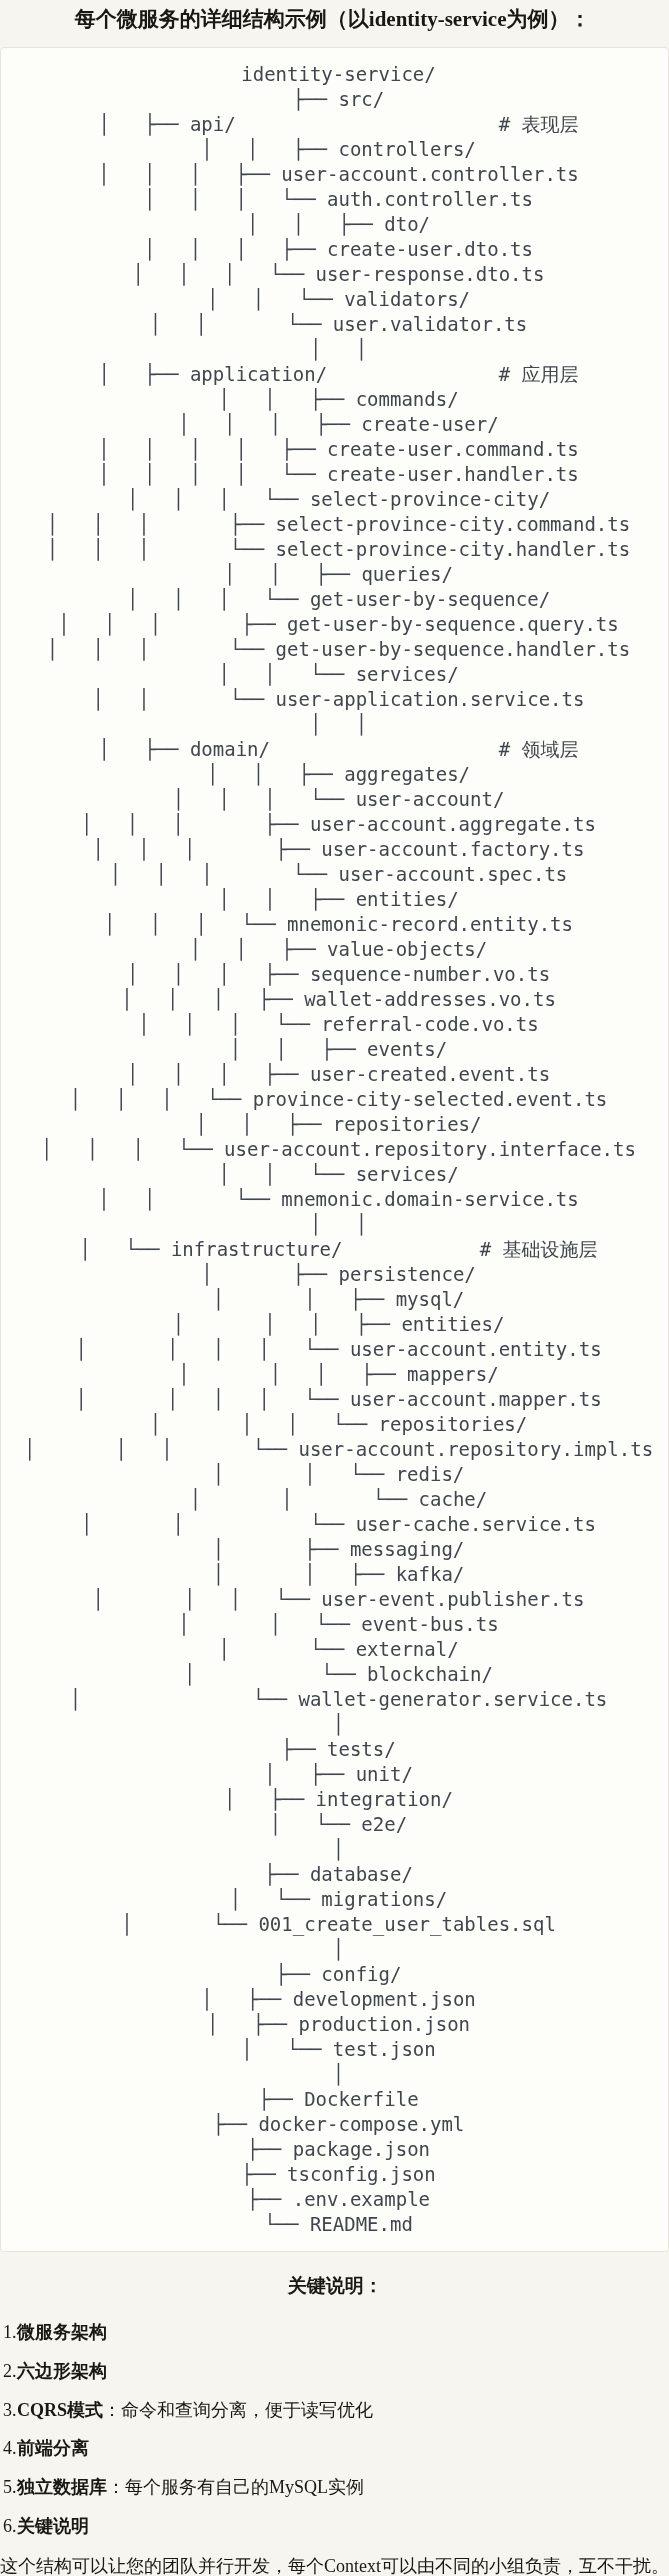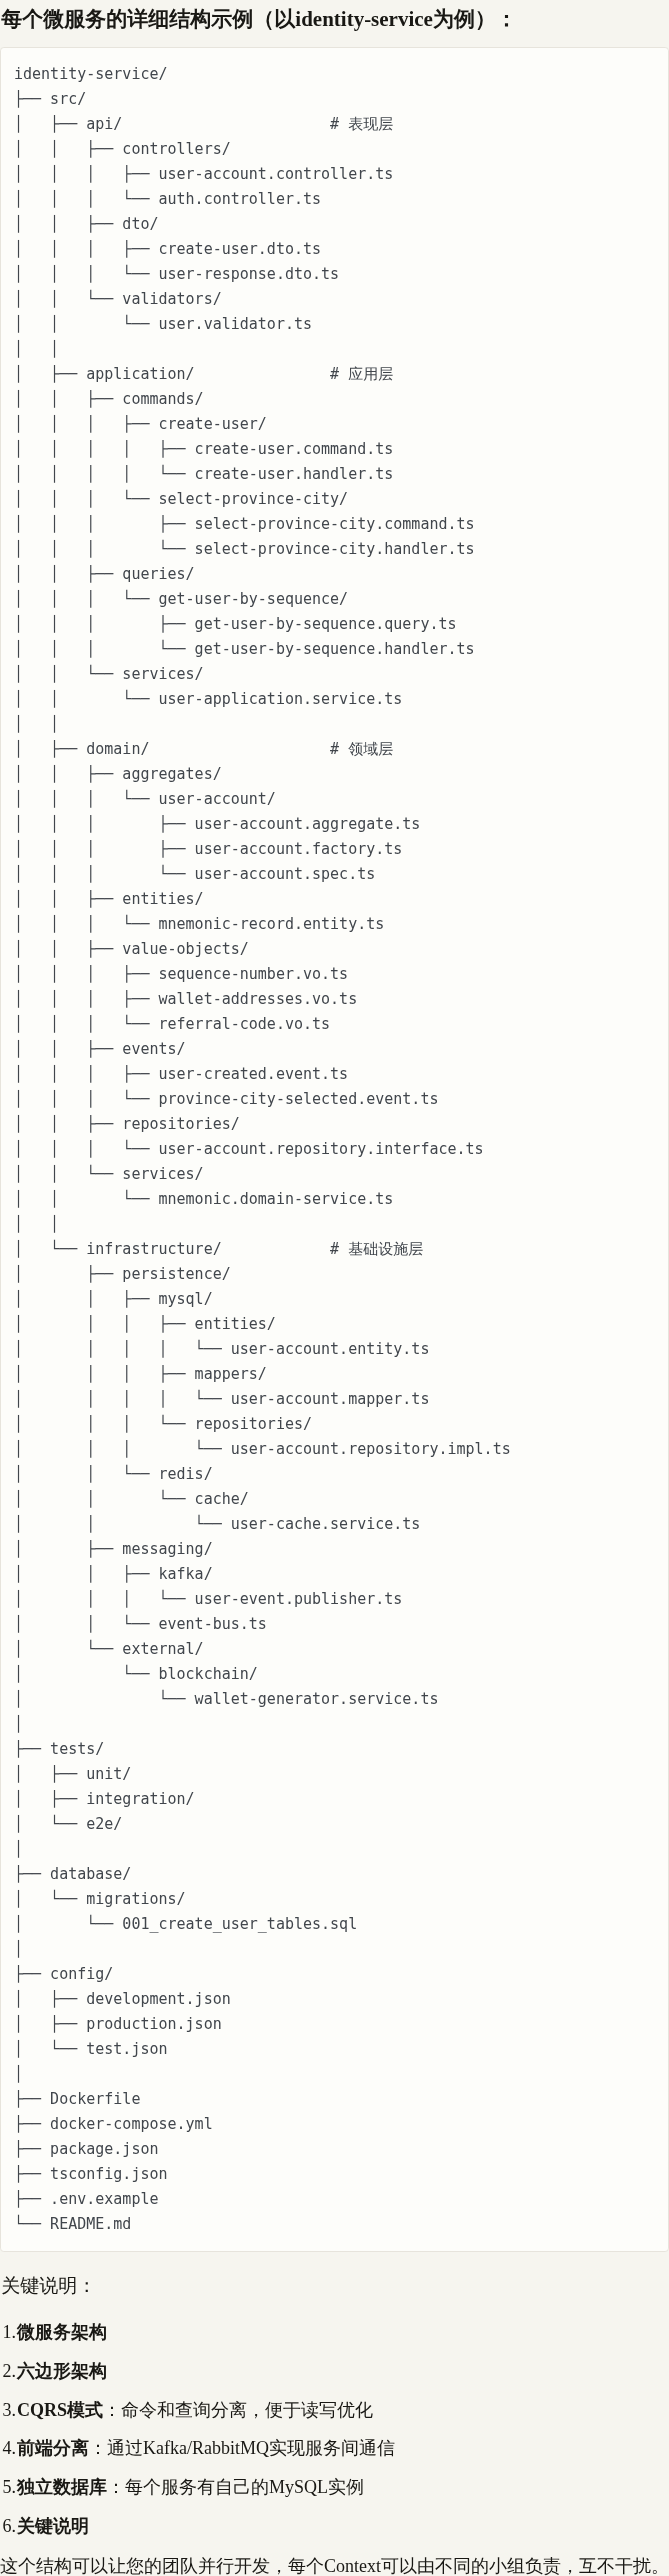--- a/index.html
+++ b/index.html
@@ -1,15 +1,15 @@
 <!DOCTYPE html>
 <html style="font-size:10px"><head>
 <meta charset="utf-8">
 <style>
-  * { box-sizing: border-box; }
+  * { box-sizing: border-box; text-align: center; }
   html { background: #f6f5ef; }
   body {
     width: 669px;
     margin: 0;
     padding: 3.8px 0 5px 0;
     background: #f6f5ef;
     font-family: "Liberation Serif", serif;
     color: #191814;
   }
   .page-title {
@@ -22,29 +22,29 @@
     background: #fdfdfa;
     border: 0.6px solid #e7e4dc;
     border-radius: 3.8px;
     margin: 0;
     padding: 13.8px 5px 14.4px 13px;
     overflow: hidden;
   }
   .tree-text {
     display: block;
     font-family: "DejaVu Sans Mono", "Liberation Mono", monospace;
-    font-size: 15px;
+    font-size: 19px;
     line-height: 25px;
     color: #41464c;
     white-space: pre;
   }
   .notes-heading {
     font-size: 19px;
     line-height: 25px;
-    font-weight: 400;
+    font-weight: 700;
     margin: 20.6px 0 0 1.3px;
   }
   .notes-list {
     list-style: none;
     margin: 22.5px 0 0 0;
     padding: 0;
   }
   .notes-list li {
     display: flex;
     align-items: baseline;
@@ -170,21 +170,20 @@
       <span class="item-term">六边形架构</span>
   </li>
   <li>
     <span class="item-number">3.</span>
       <span class="item-term">CQRS模式</span>
       <span class="item-desc">：命令和查询分离，便于读写优化</span>
   </li>
   <li>
     <span class="item-number">4.</span>
       <span class="item-term">前端分离</span>
-      <span class="item-desc">：通过Kafka/RabbitMQ实现服务间通信</span>
   </li>
   <li>
     <span class="item-number">5.</span>
       <span class="item-term">独立数据库</span>
       <span class="item-desc">：每个服务有自己的MySQL实例</span>
   </li>
   <li>
     <span class="item-number">6.</span>
       <span class="item-term">关键说明</span>
   </li>

